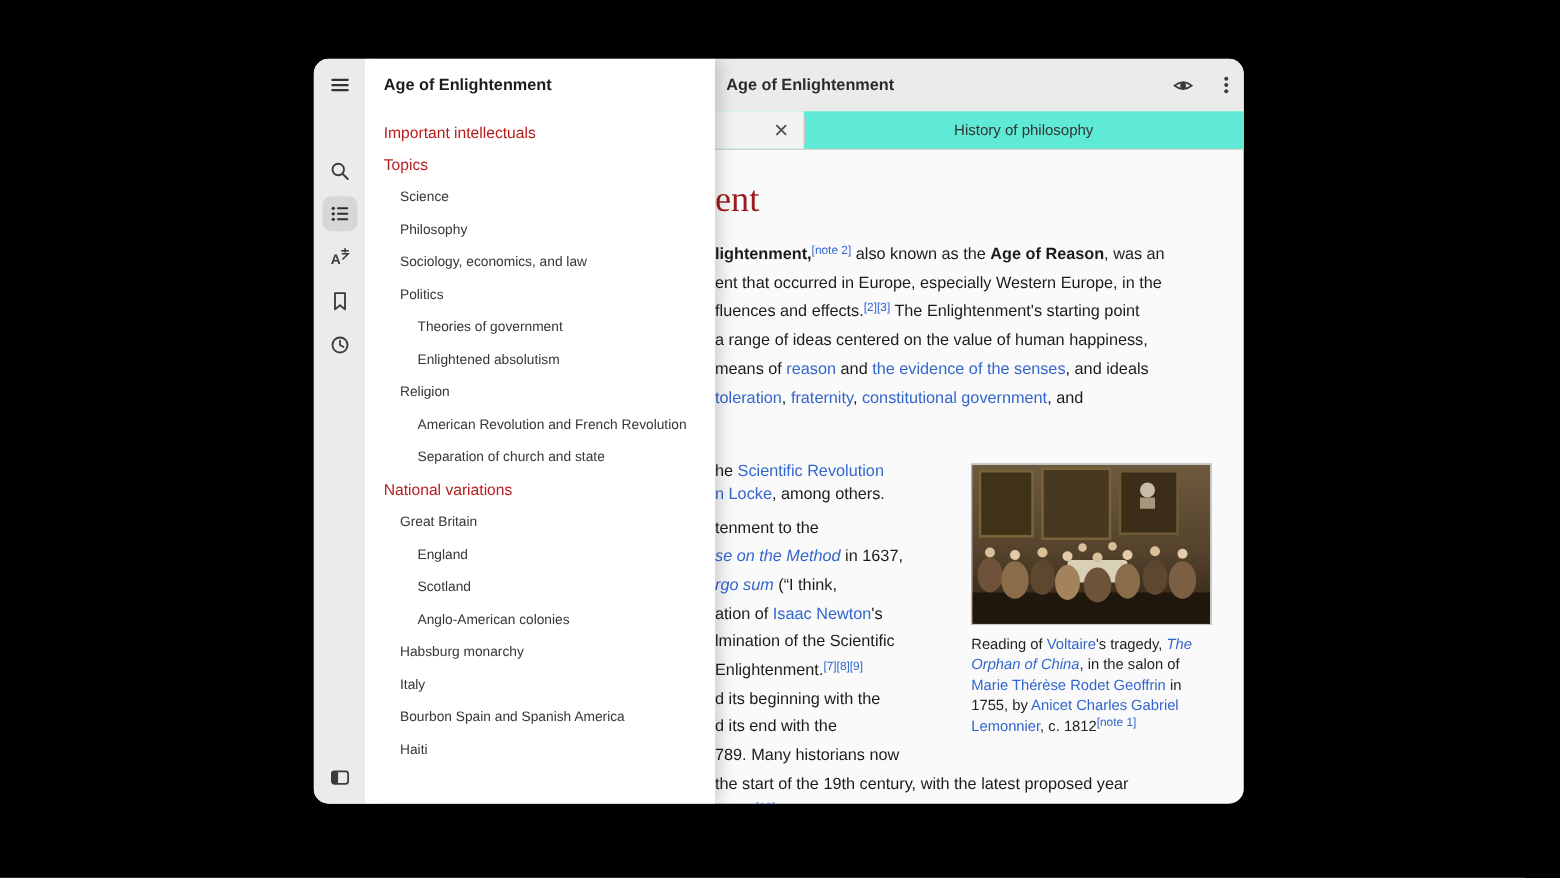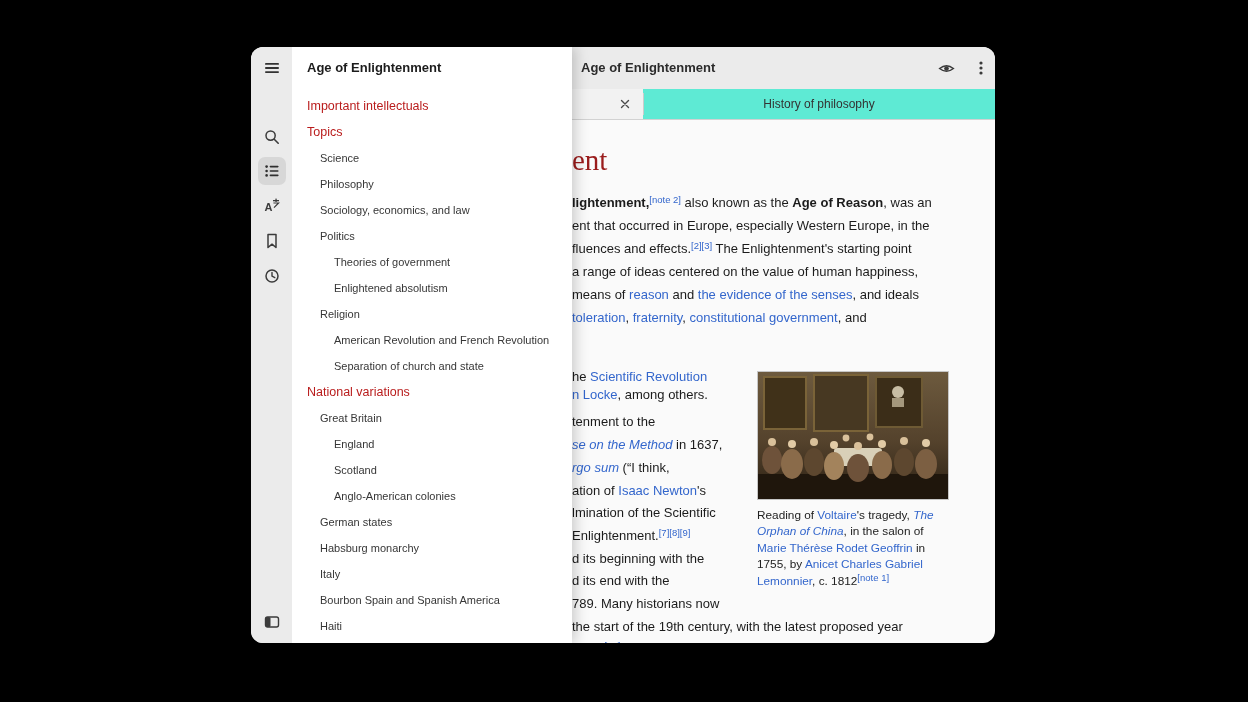--- a/index.html
+++ b/index.html
@@ -33,21 +33,21 @@
   
   .content{position:absolute;inset:0;z-index:1;}
   .heading-frag{position:absolute;left:321px;top:96px;font-family:"Liberation Serif",serif;
                 font-size:29px;line-height:34px;color:#9a1c1c;white-space:nowrap;}
   .tline{position:absolute;font-size:13px;line-height:23px;color:#1b1b1b;white-space:nowrap;}
   .b{font-weight:bold;}
   .lnk{color:#3366cc;text-decoration:none;cursor:pointer;}
   .it{font-style:italic;}
   .sup{font-size:9.5px;position:relative;top:-4px;}
 
-  .thumb{position:absolute;left:506px;top:324px;width:192px;margin:0;z-index:1;}
+  .thumb{position:absolute;left:526px;top:324px;width:192px;margin:0;z-index:1;}
   .thumb-img{width:190px;height:127px;border:1px solid #c6c6c6;background:#4a3a26;display:block;}
   .thumb figcaption{margin-top:7px;font-size:11.8px;line-height:16.4px;color:#222;width:192px;}
 
   
   .panel{position:absolute;left:41px;top:0;width:280px;height:100%;background:#ffffff;z-index:10;
          box-shadow:4px 0 12px rgba(0,0,0,.18);}
   .panel-title{position:absolute;left:15px;top:0;height:42px;line-height:42px;font-size:13px;font-weight:bold;color:#1c1c1c;}
   .toc-list{position:absolute;left:0;right:0;top:46px;}
   .tocrow{height:26px;line-height:26px;color:#2f2f2f;white-space:nowrap;overflow:hidden;cursor:pointer;}
   .tocrow.lv1{padding-left:15px;font-size:12.5px;color:#b91c1c;}
@@ -181,21 +181,20 @@
           <div class="tocrow lv3">Theories of government</div>
           <div class="tocrow lv3">Enlightened absolutism</div>
           <div class="tocrow lv2">Religion</div>
           <div class="tocrow lv3">American Revolution and French Revolution</div>
           <div class="tocrow lv3">Separation of church and state</div>
           <div class="tocrow lv1">National variations</div>
           <div class="tocrow lv2">Great Britain</div>
           <div class="tocrow lv3">England</div>
           <div class="tocrow lv3">Scotland</div>
           <div class="tocrow lv3">Anglo-American colonies</div>
-          <div class="tocrow lv2">German states</div>
           <div class="tocrow lv2">Habsburg monarchy</div>
           <div class="tocrow lv2">Italy</div>
           <div class="tocrow lv2">Bourbon Spain and Spanish America</div>
           <div class="tocrow lv2">Haiti</div>
         </div>
     </div>
 
     <div class="rail">
       <button class="rbtn" style="top:7px;">
         <span>

